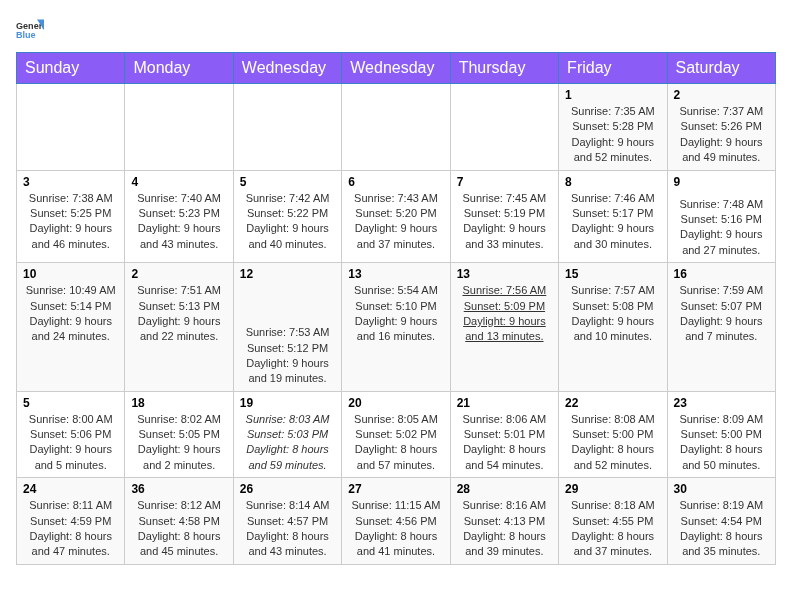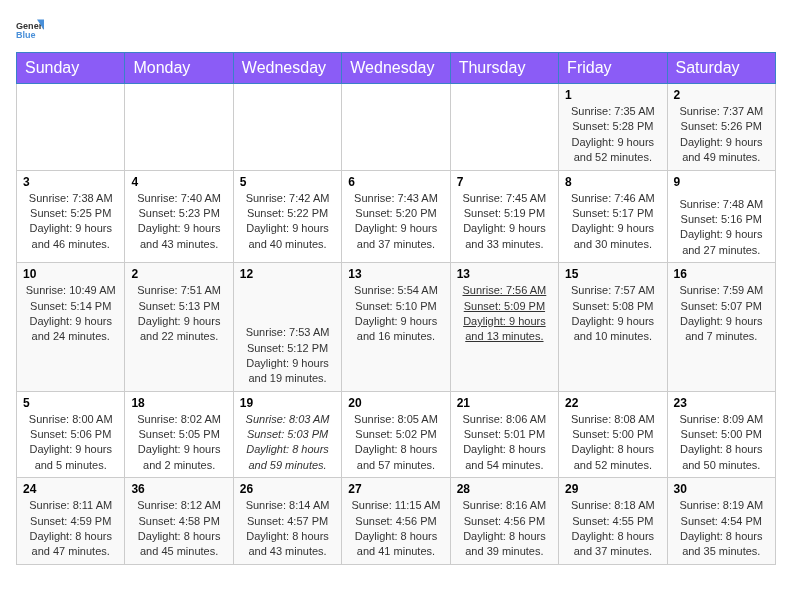--- a/index.html
+++ b/index.html
@@ -279,21 +279,21 @@
         </td>
         <td>
           <span class="day-num">27</span>
           <div class="day-info" style="white-space: pre-line;">Sunrise: 11:15 AM
 Sunset: 4:56 PM
 Daylight: 8 hours and 41 minutes.</div>
         </td>
         <td>
           <span class="day-num">28</span>
           <div class="day-info" style="white-space: pre-line;">Sunrise: 8:16 AM
-Sunset: 4:56 PM
+Sunset: 4:13 PM
 Daylight: 8 hours and 39 minutes.</div>
         </td>
         <td>
           <span class="day-num">29</span>
           <div class="day-info" style="white-space: pre-line;">Sunrise: 8:18 AM
 Sunset: 4:55 PM
 Daylight: 8 hours and 37 minutes.</div>
         </td>
         <td>
           <span class="day-num">30</span>

